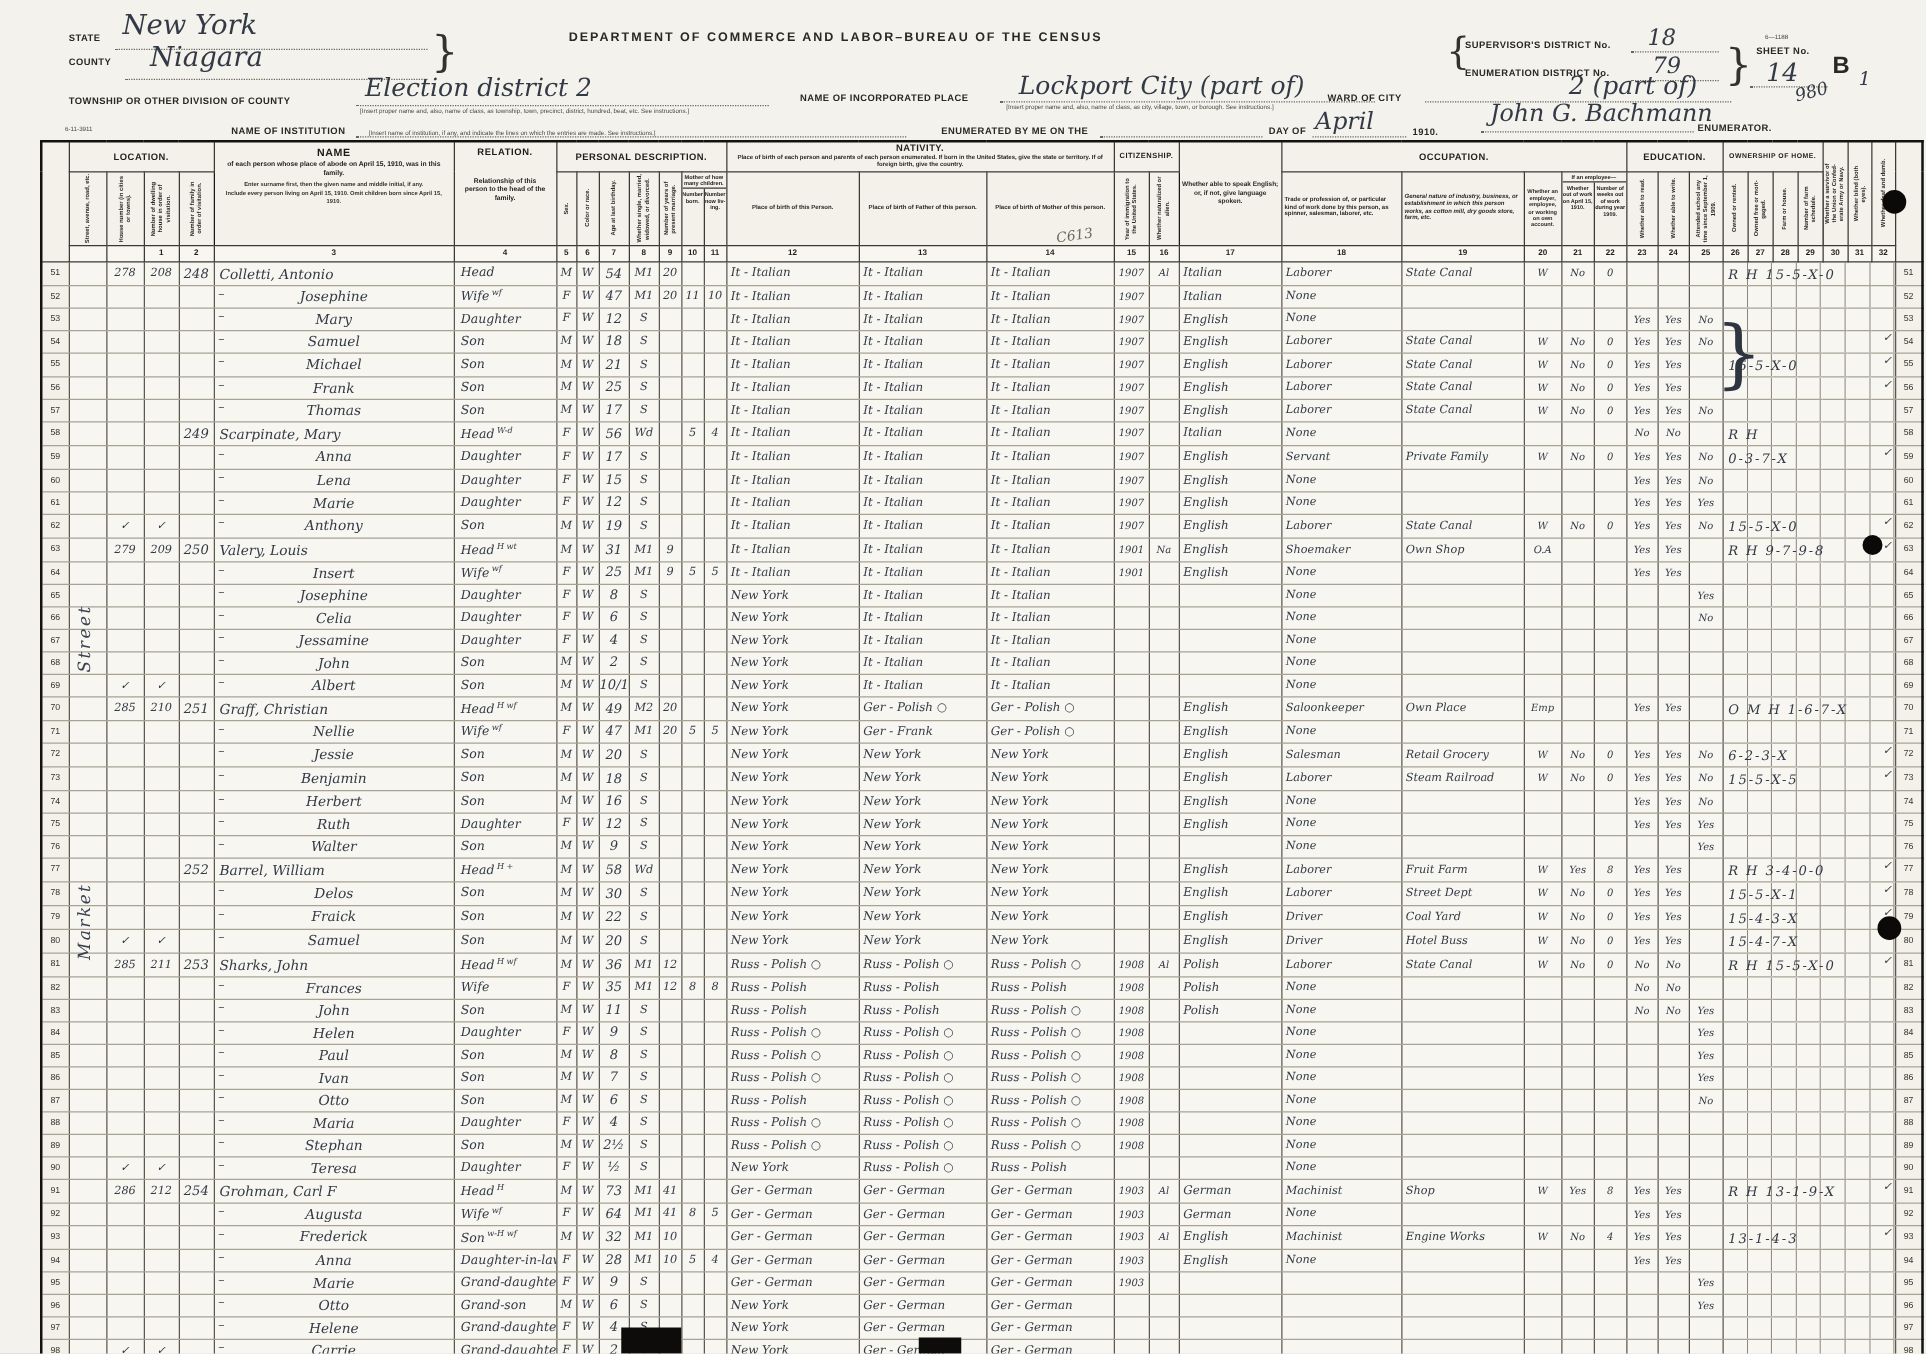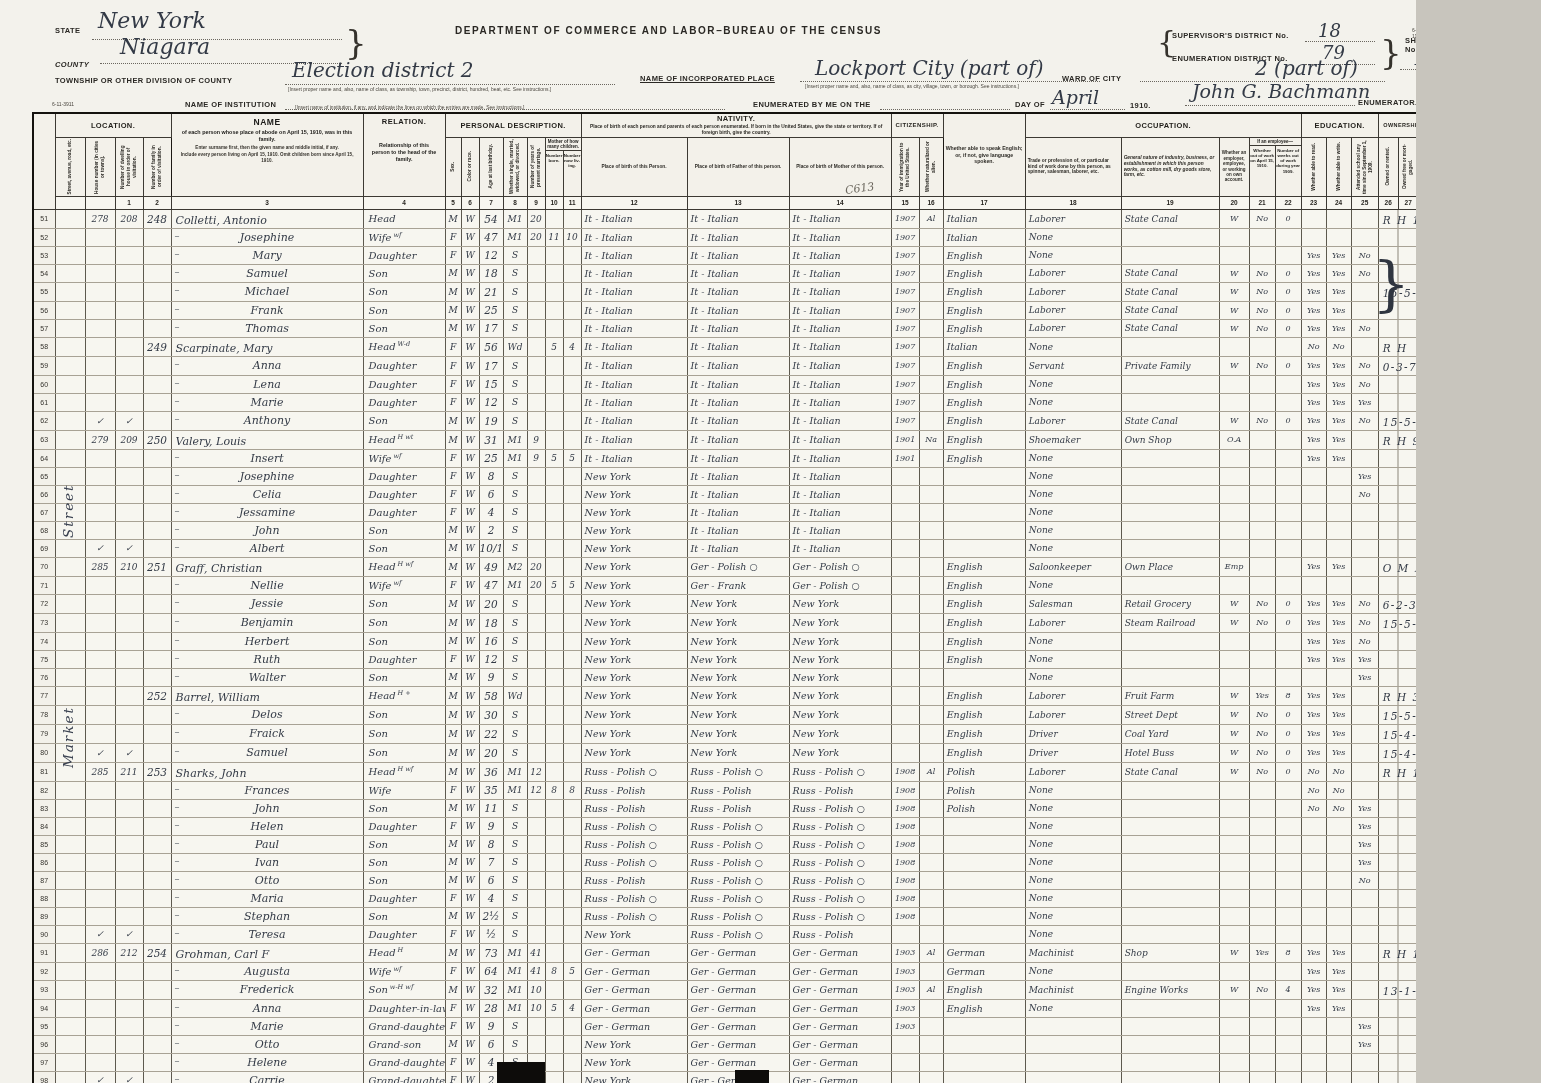--- a/index.html
+++ b/index.html
@@ -1,16 +1,16 @@
 <!DOCTYPE html>
 <html><head>
 <meta charset="utf-8">
 <style>
   html,body{margin:0;padding:0;background:#c8c5bd;}
-  .paper{position:relative;width:1416px;height:1083px;background:#f3f2ec;overflow:hidden;
+  .paper{position:relative;width:1541px;height:1083px;background:#f3f2ec;overflow:hidden;
          font-family:"Liberation Sans",sans-serif;color:#1c1b18;}
   
   .pr{position:absolute;color:#2a2824;}
   .lab7{font-size:7.5px;font-weight:bold;letter-spacing:.4px;}
   .tiny{font-size:5px;color:#4a463f;}
   .dept{font-size:10px;font-weight:bold;letter-spacing:1.6px;}
   .title{font-size:21px;font-weight:bold;letter-spacing:1px;}
   .brace{font-family:"DejaVu Serif",serif;color:#35322c;}
   .dotline{border-bottom:1px dotted #6b675f;position:absolute;height:1px;}
   
@@ -67,37 +67,37 @@
 <body>
 
 <div class="paper">
 
   <div class="pr tiny" style="left:52px;top:101px;">6-11-3911</div>
 
   <div class="pr lab7" style="left:55px;top:26px;">STATE</div>
   <div class="hwb" style="left:98px;top:8px;font-size:22px;">New York</div>
   <div class="dotline" style="left:92px;top:38px;width:250px;"></div>
 
-  <div class="pr lab7" style="left:55px;top:60px;font-style:italic;">COUNTY</div>
+  <div class="pr lab7" style="left:55px;top:45px;">COUNTY</div>
   <div class="hwb" style="left:120px;top:34px;font-size:22px;">Niagara</div>
   <div class="dotline" style="left:100px;top:62px;width:242px;"></div>
   <div class="pr brace" style="left:345px;top:22px;font-size:34px;">}</div>
 
   <div class="pr lab7" style="left:55px;top:76px;">TOWNSHIP OR OTHER DIVISION OF COUNTY</div>
   <div class="hwb" style="left:292px;top:58px;font-size:20px;">Election district  2</div>
   <div class="dotline" style="left:285px;top:83px;width:330px;"></div>
   <div class="pr tiny" style="left:288px;top:86px;width:330px;">[Insert proper name and, also, name of class, as township, town, precinct, district, hundred, beat, etc.   See instructions.]</div>
 
   <div class="pr lab7" style="left:185px;top:100px;">NAME OF INSTITUTION</div>
   <div class="dotline" style="left:285px;top:108px;width:440px;"></div>
   <div class="pr tiny" style="left:295px;top:104px;width:420px;">[Insert name of institution, if any, and indicate the lines on which the entries are made.   See instructions.]</div>
 
   <div class="pr dept" style="left:455px;top:25px;">DEPARTMENT OF COMMERCE AND LABOR–BUREAU OF THE CENSUS</div>
 
-  <div class="pr lab7" style="left:640px;top:74px;text-decoration:underline;">NAME OF INCORPORATED PLACE</div>
+  <div class="pr lab7" style="left:640px;top:74px;">NAME OF INCORPORATED PLACE</div>
   <div class="hwb" style="left:815px;top:56px;font-size:20px;">Lockport City (part of)</div>
   <div class="dotline" style="left:800px;top:80px;width:300px;"></div>
   <div class="pr tiny" style="left:805px;top:83px;width:290px;">[Insert proper name and, also, name of class, as city, village, town, or borough.   See instructions.]</div>
 
   <div class="pr lab7" style="left:753px;top:100px;">ENUMERATED BY ME ON THE</div>
   <div class="dotline" style="left:880px;top:108px;width:130px;"></div>
   <div class="pr lab7" style="left:1015px;top:100px;">DAY OF</div>
   <div class="hwb" style="left:1052px;top:86px;font-size:19px;">April</div>
   <div class="dotline" style="left:1050px;top:108px;width:75px;"></div>
   <div class="pr lab7" style="left:1130px;top:101px;">1910.</div>

